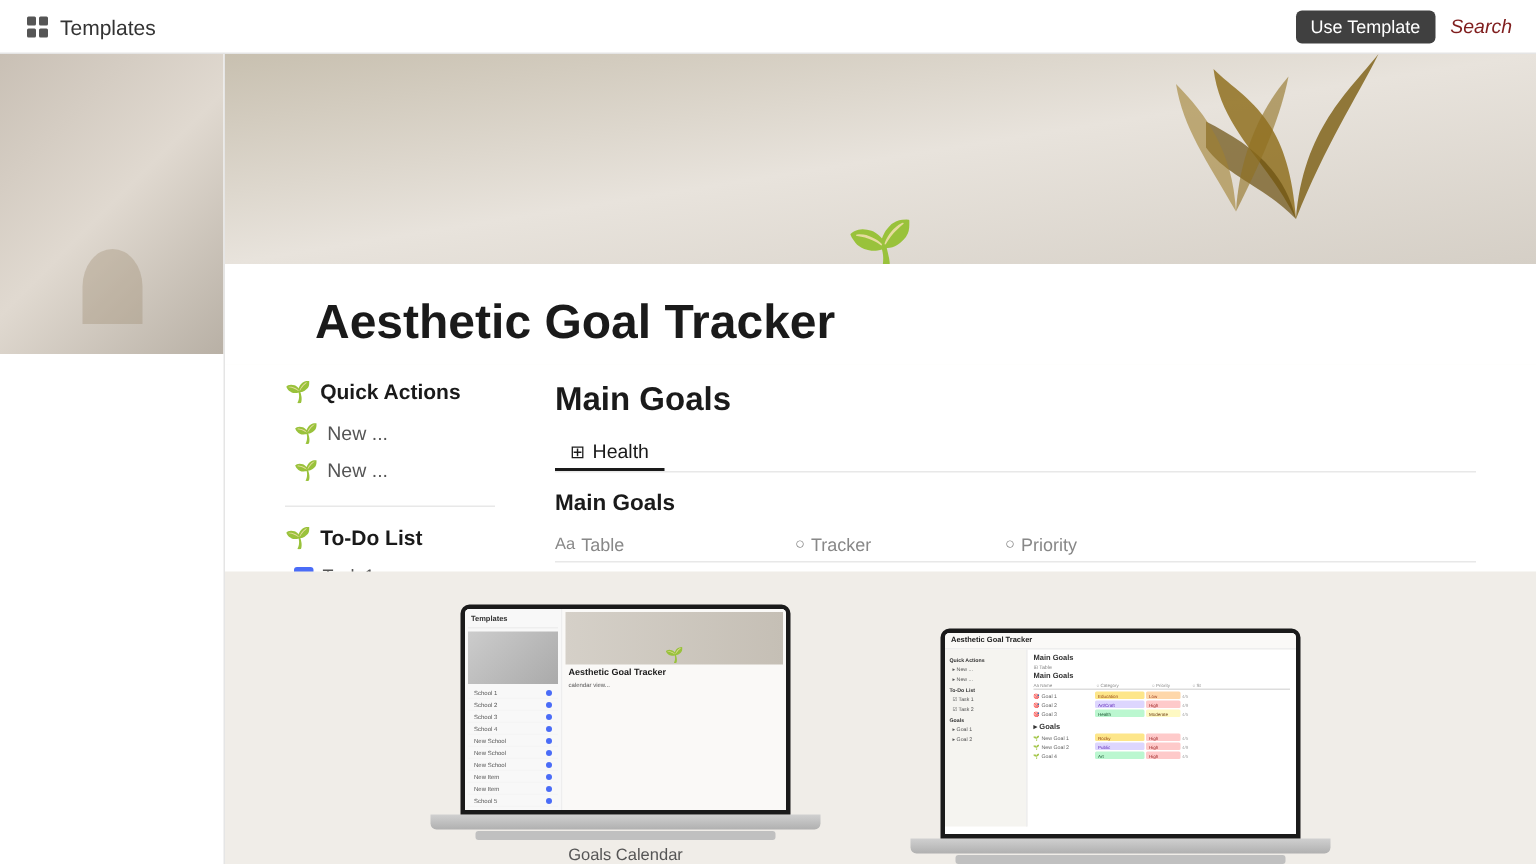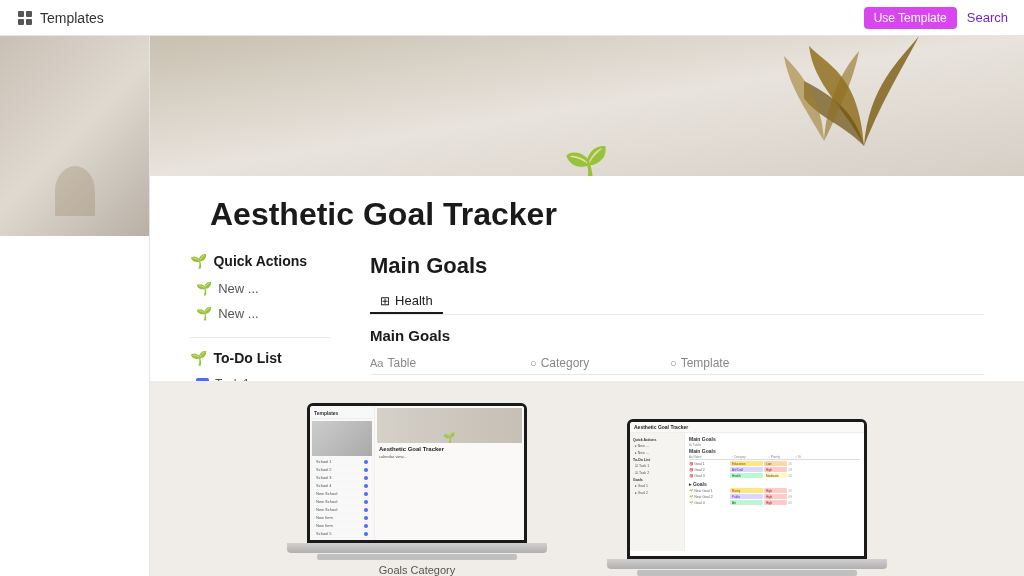--- a/index.html
+++ b/index.html
@@ -36,32 +36,33 @@
       width: 18px;
       height: 18px;
     }
     .header-right {
       margin-left: auto;
       display: flex;
       align-items: center;
       gap: 10px;
     }
     .use-template-btn {
-      background: #d946ef;
+      background: #404040;
       color: #fff;
       border: none;
       border-radius: 4px;
       padding: 4px 10px;
       font-size: 12px;
       cursor: pointer;
     }
     .search-text {
       font-size: 13px;
-      color: #6d28d9;
+      color: #7f1d1d;
       cursor: pointer;
+      font-style: italic;
     }
 
     
     .breadcrumb-bar {
       position: absolute;
       top: 36px; left: 0;
       width: 240px;
       height: 30px;
       background: #fff;
       display: flex;
@@ -534,25 +535,25 @@
 
       <div class="table-section">
         <div class="table-sub-title">Main Goals</div>
         <div class="table-header-row">
           <div class="col-name col-header">
             <span class="col-icon">Aa</span>
             <span>Table</span>
           </div>
           <div class="col-category col-header">
             <span class="col-icon">○</span>
-            <span>Category</span>
+            <span>Tracker</span>
           </div>
           <div class="col-priority col-header">
             <span class="col-icon">○</span>
-            <span>Template</span>
+            <span>Priority</span>
           </div>
         </div>
 
         <div class="table-data-row">
           <div class="goal-name col-name">
             <span class="goal-emoji">🎯</span>
             <span>Goal 1</span>
           </div>
           <div class="col-category">
             <span class="tag tag-education">Education</span>
@@ -629,21 +630,21 @@
               <div style="position:absolute; bottom:0; left:50%; transform:translateX(-50%); font-size:10px;">🌱</div>
             </div>
             <div style="font-size:6px; font-weight:700; color:#1a1a1a; padding:1px 2px;">Aesthetic Goal Tracker</div>
             <div style="font-size:4px; color:#555; padding:1px 2px;">calendar view...</div>
           </div>
         </div>
       </div>
     </div>
     <div class="laptop-base"></div>
     <div class="laptop-foot"></div>
-    <div class="laptop-label">Goals Category</div>
+    <div class="laptop-label">Goals Calendar</div>
   </div>
 
   <div class="laptop">
     <div class="laptop-screen laptop-screen-right">
       <div style="height:100%; display:flex; flex-direction:column; overflow:hidden;">
 
         <div class="rs-header">Aesthetic Goal Tracker</div>
         <div class="rs-content">
 
           <div class="rs-sidebar">

